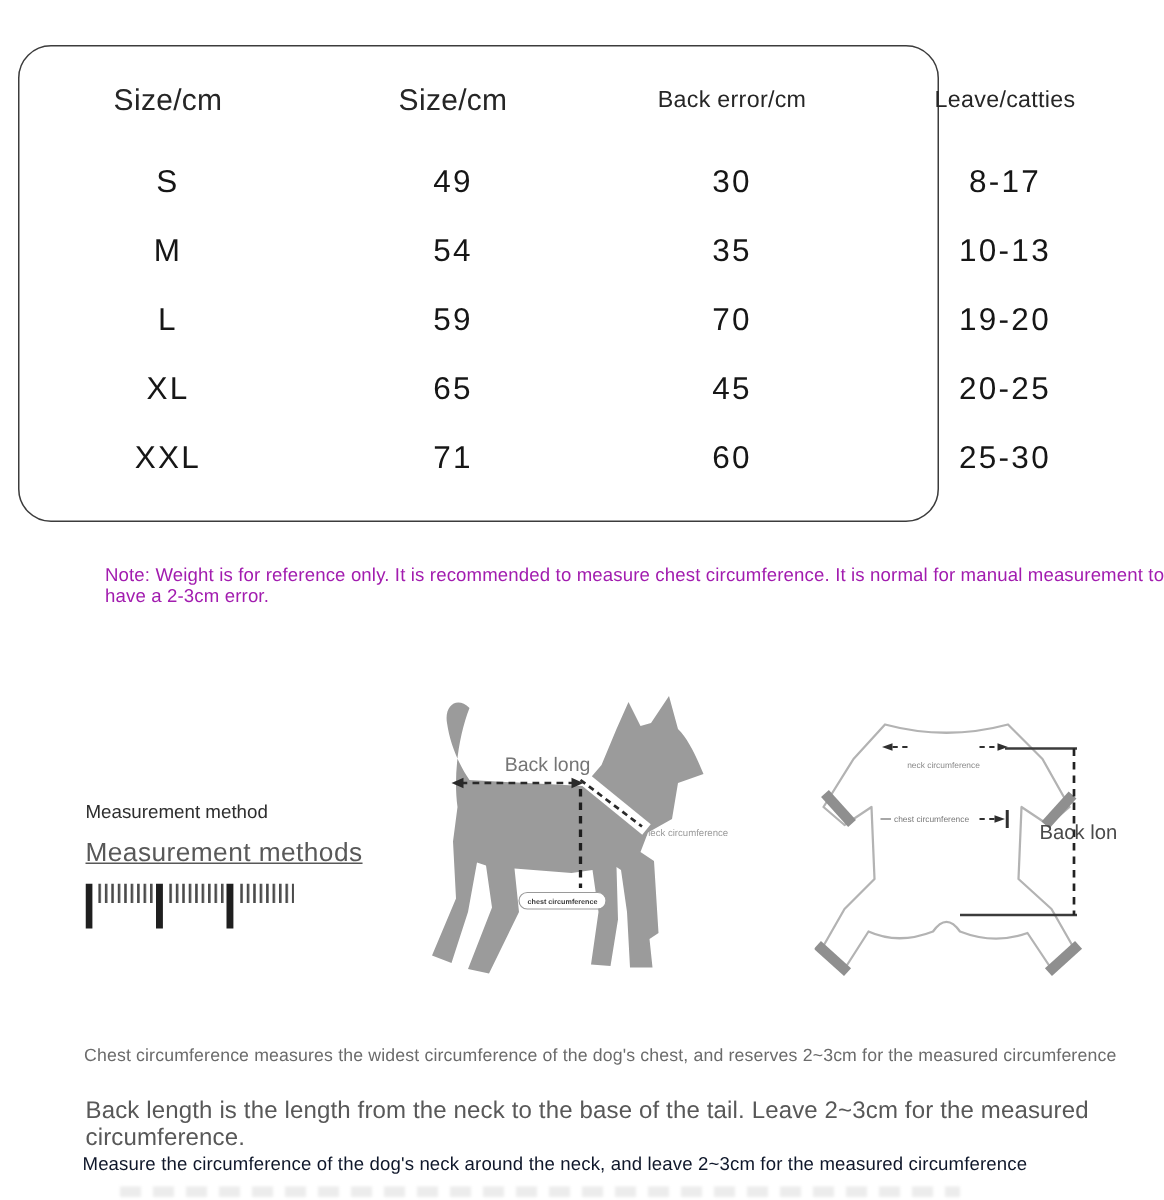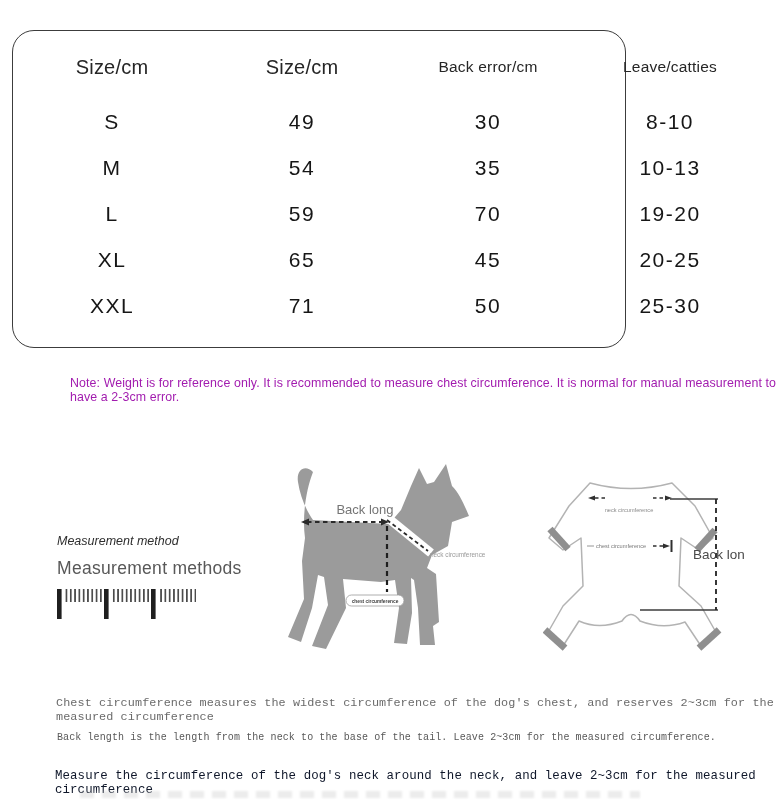--- a/index.html
+++ b/index.html
@@ -28,36 +28,36 @@
 
   
   .note {
     position:absolute; left:28px; top:376px; width:730px;
     font-size:12.4px; color:#a21caf; letter-spacing:0.1px;margin-left:42px;
   }
 
   
   .m-title {
     position:absolute; left:57px; top:534px;
-    font-size:12.5px; color:#2e2e2e;font-style:italic;
+    font-size:12.5px; color:#2e2e2e;
   }
   .m-subtitle {
     position:absolute; left:57px; top:558px;
-    font-size:17.5px; color:#585858; letter-spacing:0.3px;
+    font-size:17.5px; color:#585858; letter-spacing:0.3px;text-decoration:underline;
   }
   .ruler { position:absolute; left:57px; top:589px; }
 
   
   .dog-svg     { position:absolute; left:283px; top:458px; }
   .garment-svg { position:absolute; left:543px; top:458px; }
 
   
-  .fn { position:absolute; color:#696969; letter-spacing:0.1px;font-family:Liberation Mono, monospace; }
+  .fn { position:absolute; color:#696969; letter-spacing:0.1px; }
   .fn1 { left:56px; top:696px; font-size:11.8px; color:#6b6b6b; }
-  .fn2 { left:57px; top:732px; font-size:10px; color:#585858; }
+  .fn2 { left:57px; top:732px; font-size:16px; color:#585858; }
   .fn3 { left:55px; top:769px; font-size:12.4px; color:#0f172a; }
 
   
   .ghost {
     position:absolute; left:80px; top:791px; width:560px; height:7px;
     background:repeating-linear-gradient(90deg,#bdbdbd 0 14px,#ffffff 14px 22px);
     opacity:0.28; filter:blur(1px);
   }
 </style>
 </head>
@@ -66,40 +66,40 @@
 <div class="size-card">
   <div class="size-grid">
     <div class="hdr big">Size/cm</div>
     <div class="hdr big">Size/cm</div>
     <div class="hdr small">Back error/cm</div>
     <div class="hdr small">Leave/catties</div>
 
     <div class="cell">S</div>
     <div class="cell">49</div>
     <div class="cell">30</div>
-    <div class="cell">8-10</div>
+    <div class="cell">8-17</div>
 
     <div class="cell">M</div>
     <div class="cell">54</div>
     <div class="cell">35</div>
     <div class="cell">10-13</div>
 
     <div class="cell">L</div>
     <div class="cell">59</div>
     <div class="cell">70</div>
     <div class="cell">19-20</div>
 
     <div class="cell">XL</div>
     <div class="cell">65</div>
     <div class="cell">45</div>
     <div class="cell">20-25</div>
 
     <div class="cell">XXL</div>
     <div class="cell">71</div>
-    <div class="cell">50</div>
+    <div class="cell">60</div>
     <div class="cell">25-30</div>
   </div>
 </div>
 
 <div class="note">Note: Weight is for reference only. It is recommended to measure chest circumference. It is normal for manual measurement to have a 2-3cm error.</div>
 
 <div class="m-title">Measurement method</div>
 <div class="m-subtitle">Measurement methods</div>
 
 <svg class="ruler" width="140" height="31" viewBox="0 0 140 31">

